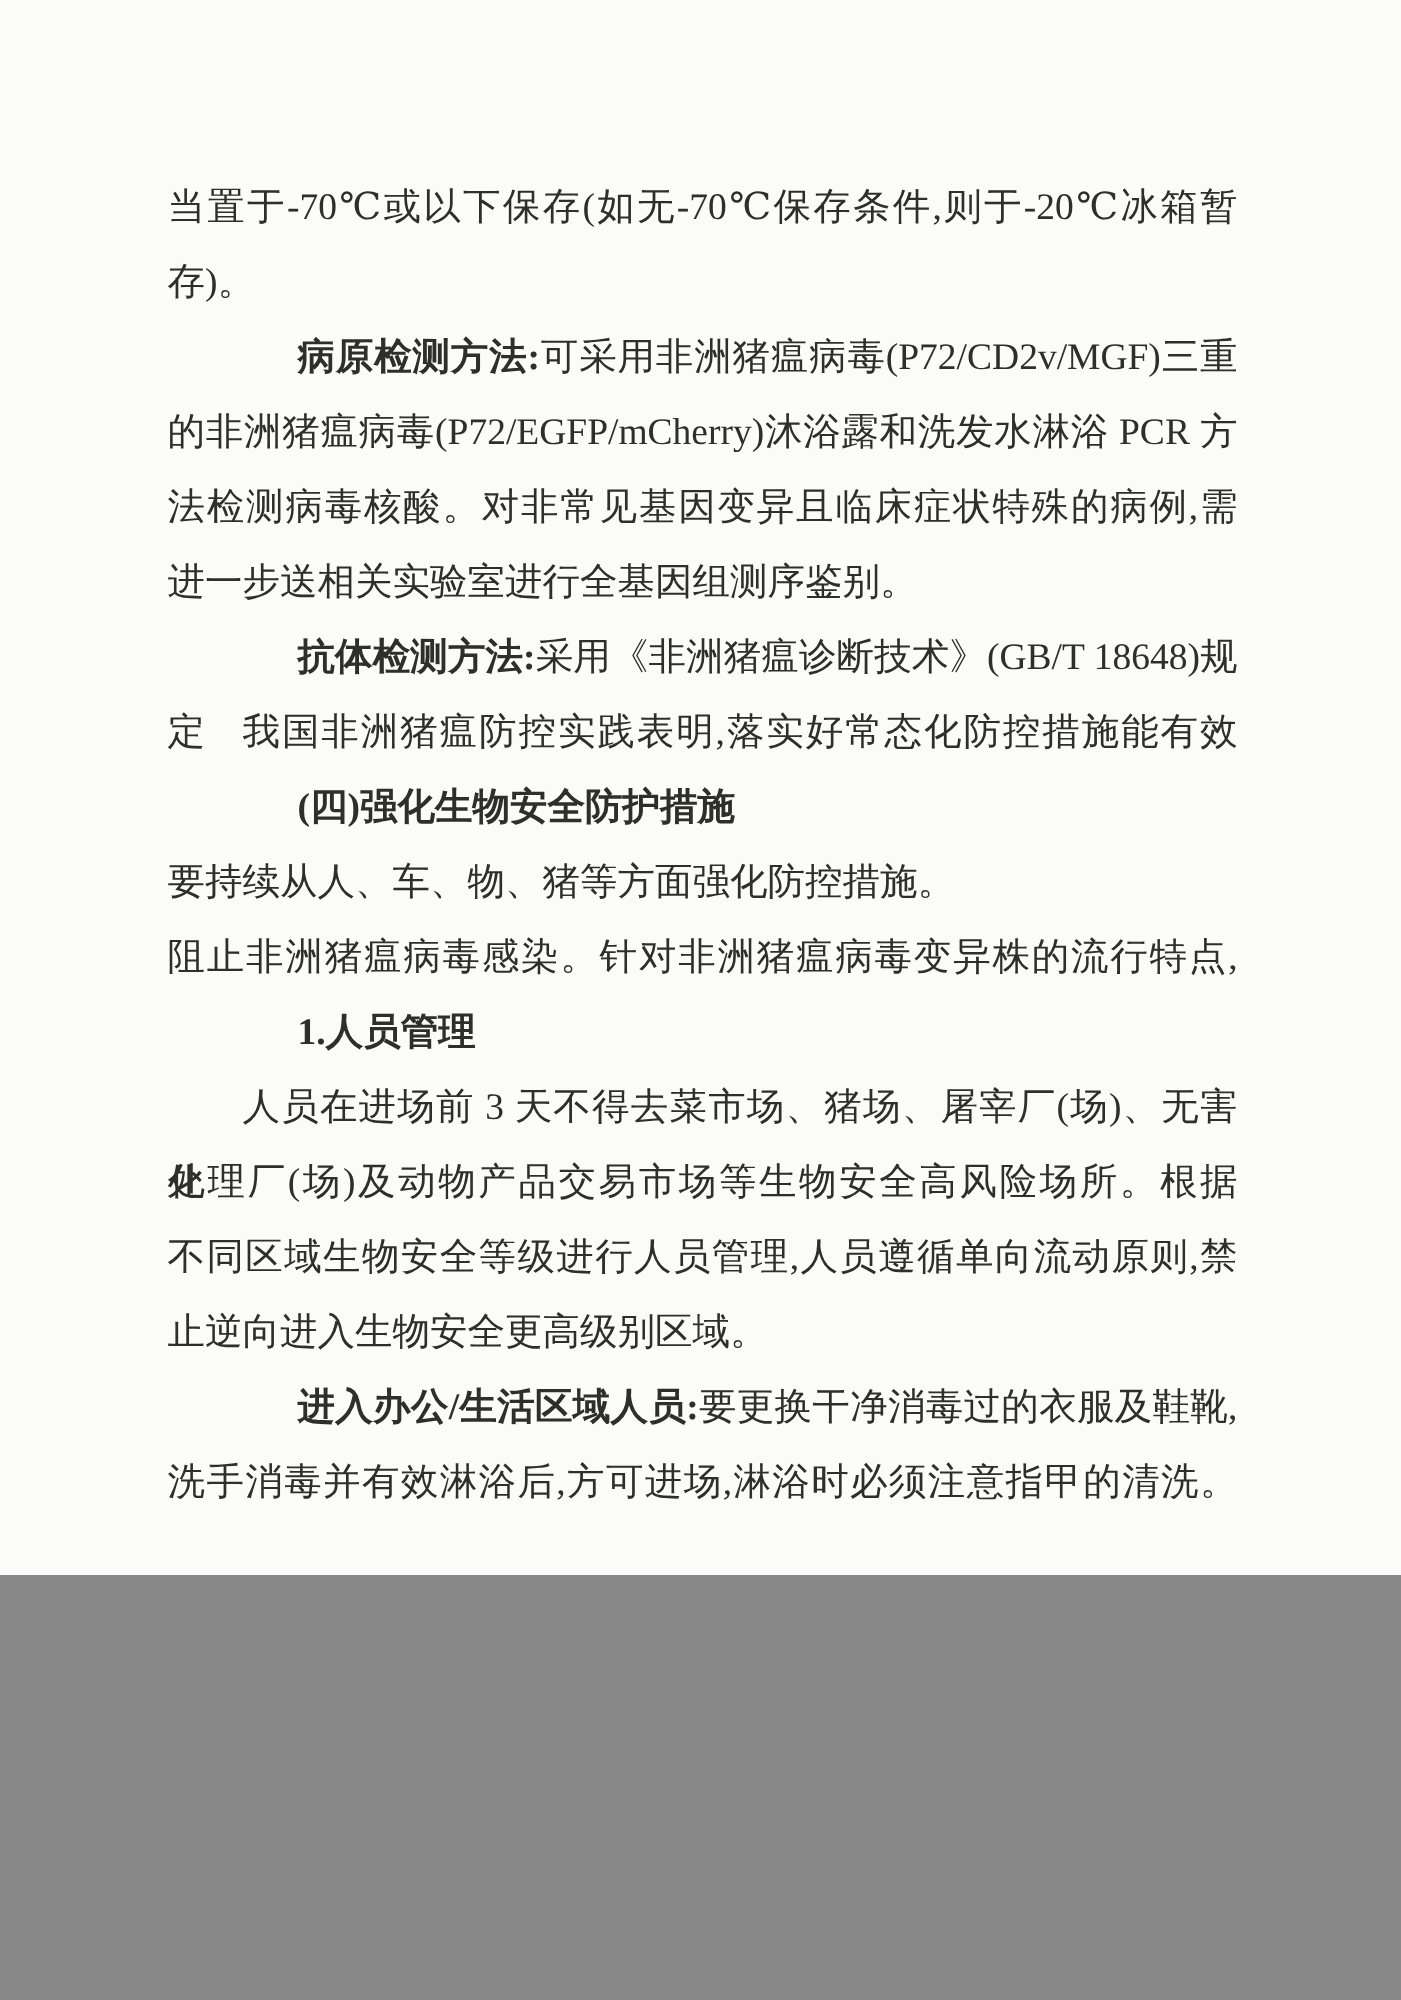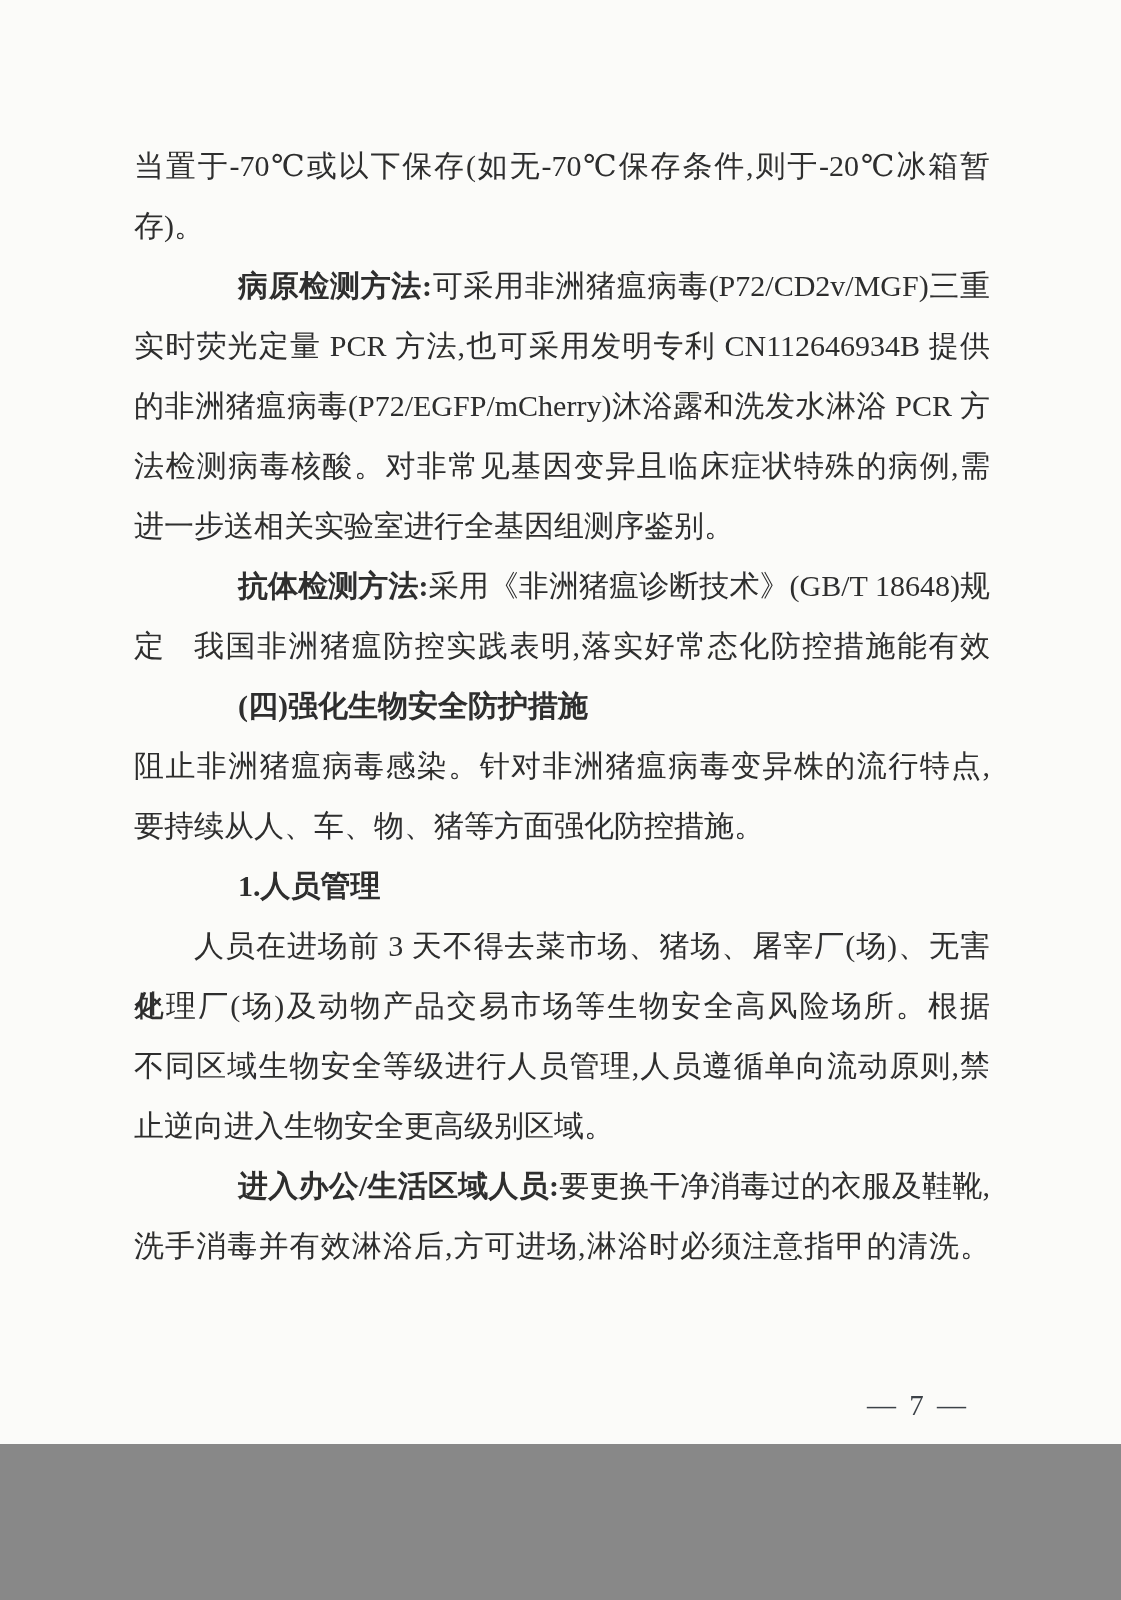--- a/index.html
+++ b/index.html
@@ -3,21 +3,21 @@
 <meta charset="utf-8">
 <style>
   html, body {
     margin: 0;
     padding: 0;
     background: #888;
   }
   .sheet {
     position: relative;
     width: 1121px;
-    height: 1444px;
+    height: 1260px;
     margin: 0 auto;
     background: #fbfbf9;
     overflow: hidden;
     font-family: "Liberation Serif", "DejaVu Serif", serif;
   }
   .body-text {
     position: absolute;
     left: 134px;
     top: 136px;
     width: 856px;
@@ -54,32 +54,31 @@
 </head>
 <body>
 
 <div class="sheet">
   <div class="body-text">
 
     <div class="line jfull"><span>当置于-70℃或以下保存(如无-70℃保存条件,则于-20℃冰箱暂</span></div>
     <div class="line"><span>存)。</span></div>
 
     <div class="line indent jfull"><span class="lead">病原检测方法:</span><span>可采用非洲猪瘟病毒(P72/CD2v/MGF)三重</span></div>
-    <div class="line jfull"><span>实时荧光定量 PCR 方法,也可采用发明专利 CN112646934B 提供</span></div>
     <div class="line jfull"><span>的非洲猪瘟病毒(P72/EGFP/mCherry)沐浴露和洗发水淋浴 PCR 方</span></div>
     <div class="line jfull"><span>法检测病毒核酸。对非常见基因变异且临床症状特殊的病例,需</span></div>
     <div class="line"><span>进一步送相关实验室进行全基因组测序鉴别。</span></div>
 
     <div class="line indent jfull"><span class="lead">抗体检测方法:</span><span>采用《非洲猪瘟诊断技术》(GB/T 18648)规定</span></div>
 
     <div class="line indent jfull"><span>我国非洲猪瘟防控实践表明,落实好常态化防控措施能有效</span></div>
 
     <div class="line indent"><span class="lead">(四)强化生物安全防护措施</span></div>
+    <div class="line"><span>要持续从人、车、物、猪等方面强化防控措施。</span></div>
     <div class="line jfull"><span>阻止非洲猪瘟病毒感染。针对非洲猪瘟病毒变异株的流行特点,</span></div>
-    <div class="line"><span>要持续从人、车、物、猪等方面强化防控措施。</span></div>
 
     <div class="line indent"><span class="lead">1.人员管理</span></div>
 
     <div class="line indent jfull"><span>人员在进场前 3 天不得去菜市场、猪场、屠宰厂(场)、无害化</span></div>
     <div class="line jfull"><span>处理厂(场)及动物产品交易市场等生物安全高风险场所。根据</span></div>
     <div class="line jfull"><span>不同区域生物安全等级进行人员管理,人员遵循单向流动原则,禁</span></div>
     <div class="line"><span>止逆向进入生物安全更高级别区域。</span></div>
 
     <div class="line indent jfull"><span class="lead">进入办公/生活区域人员:</span><span>要更换干净消毒过的衣服及鞋靴,</span></div>
     <div class="line jfull"><span>洗手消毒并有效淋浴后,方可进场,淋浴时必须注意指甲的清洗。</span></div>

